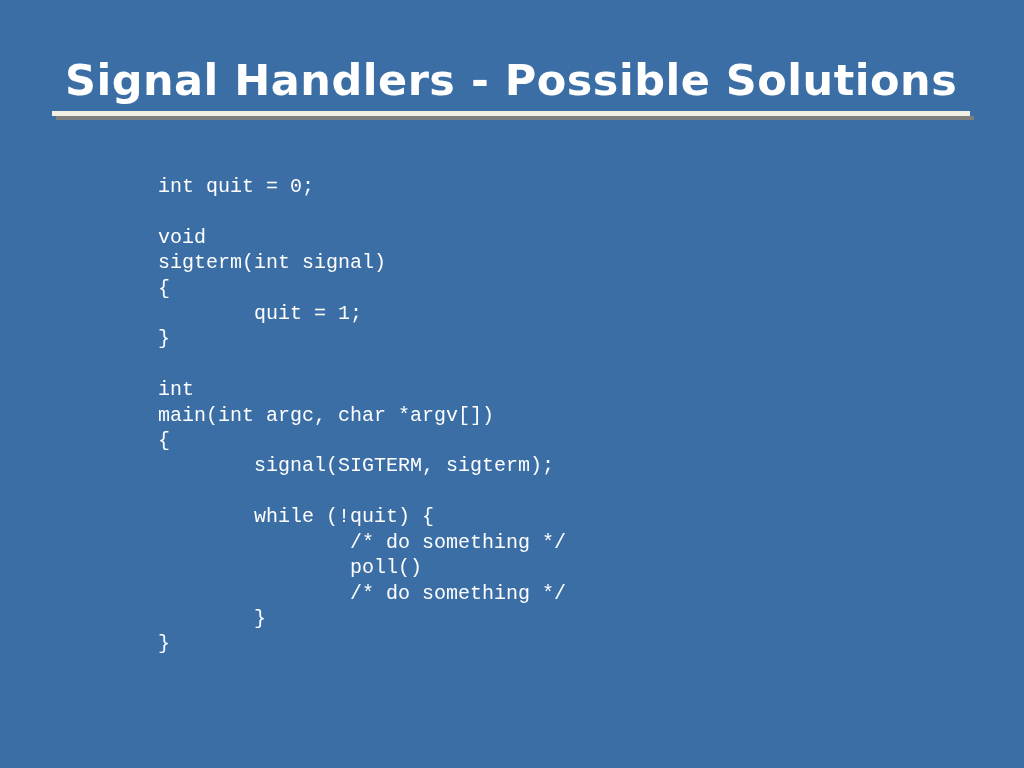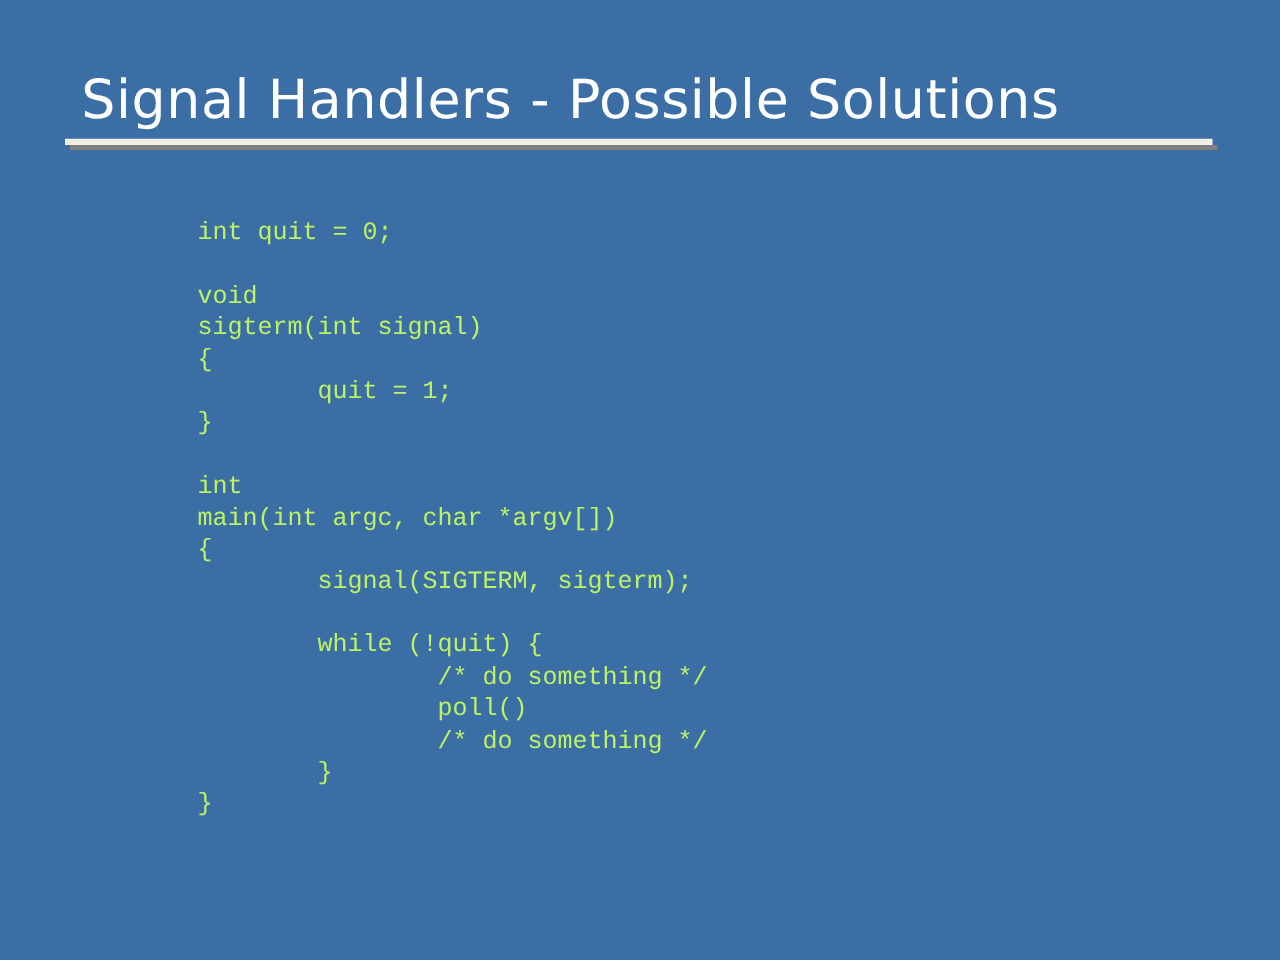--- a/index.html
+++ b/index.html
@@ -21,21 +21,21 @@
   }
 
   
   #slide-title {
     position: absolute;
     left: 65px;
     top: 54px;
     width: 920px;
     font-family: "DejaVu Sans", sans-serif;
     font-size: 43px;
-    font-weight: 400;
+    font-weight: 700;
     line-height: 52px;
     letter-spacing: 0.5px;
     color: #ffffff;
     white-space: nowrap;
   }
 
   
   #title-rule {
     position: absolute;
     left: 52px;
@@ -81,21 +81,21 @@
 
 <div id="slide" style="background: rgb(58, 110, 165);">
 
   <div id="slide-title" style="color: rgb(255, 255, 255);">Signal Handlers - Possible Solutions</div>
 
   <div id="title-rule">
     <div class="rule-shadow" style="background: rgb(127, 127, 127);"></div>
     <div class="rule-line" style="background: rgb(242, 240, 228);"></div>
   </div>
 
-  <pre id="code-block" style="color: #bef264;">int quit = 0;
+  <pre id="code-block" style="color: #ffffff;">int quit = 0;
 
 void
 sigterm(int signal)
 {
         quit = 1;
 }
 
 int
 main(int argc, char *argv[])
 {

